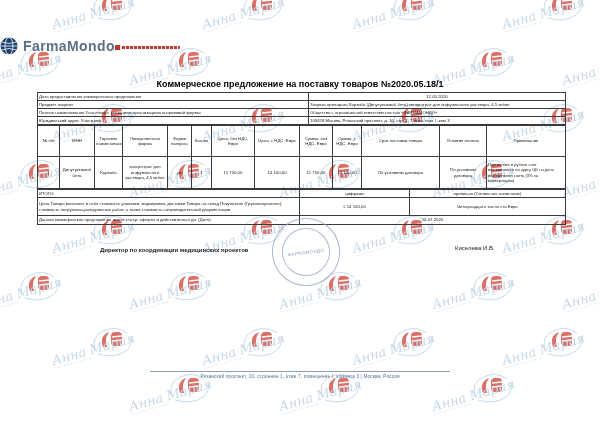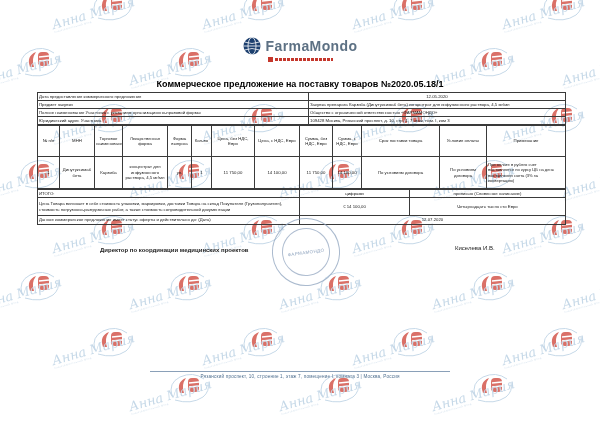--- a/index.html
+++ b/index.html
@@ -7,21 +7,21 @@
         font-family:"Liberation Sans",sans-serif;color:#1a1a1a;box-shadow:0 0 4px rgba(0,0,0,.25);}
   
   #watermarks{position:absolute;inset:0;z-index:0;pointer-events:none;}
   .wm{position:absolute;width:120px;height:60px;opacity:.85;}
   .wm .wm-rot{transform:rotate(-16deg);transform-origin:left bottom;}
   .wm .wm-name{font-family:"DejaVu Serif",serif;font-style:italic;font-size:13px;
                color:#bcd2e4;white-space:nowrap;line-height:1;}
   .wm .wm-sub{font-size:2.5px;color:#c9d9e8;letter-spacing:.4px;white-space:nowrap;}
   .wm svg{display:block;margin-left:34px;margin-bottom:-4px;}
   
-  .logo{position:absolute;top:37px;left:0;right:0;z-index:1;display:flex;flex-direction:column;align-items:center;}
+  .logo{position:absolute;top:37px;left:0;right:0;z-index:1;display:flex;flex-direction:row;align-items:center;}
   .logo-row{display:flex;align-items:center;gap:5px;}
   .logo-text{font-size:14px;font-weight:bold;color:#5d7184;letter-spacing:.4px;}
   .logo-tag{margin-top:2px;display:flex;align-items:center;gap:2px;}
   .logo-tag .sq{width:5px;height:5px;background:#c5372c;}
   .logo-tag .ln{width:58px;height:3px;background:repeating-linear-gradient(90deg,#c5372c 0 3px,#fff 3px 4px);}
   .title{position:absolute;top:79px;left:0;right:0;z-index:1;text-align:center;
          font-size:9px;font-weight:bold;color:#000;}
   
   .doc{position:absolute;left:37px;top:92px;width:528px;z-index:1;}
   table{border-collapse:collapse;table-layout:fixed;width:528px;}

